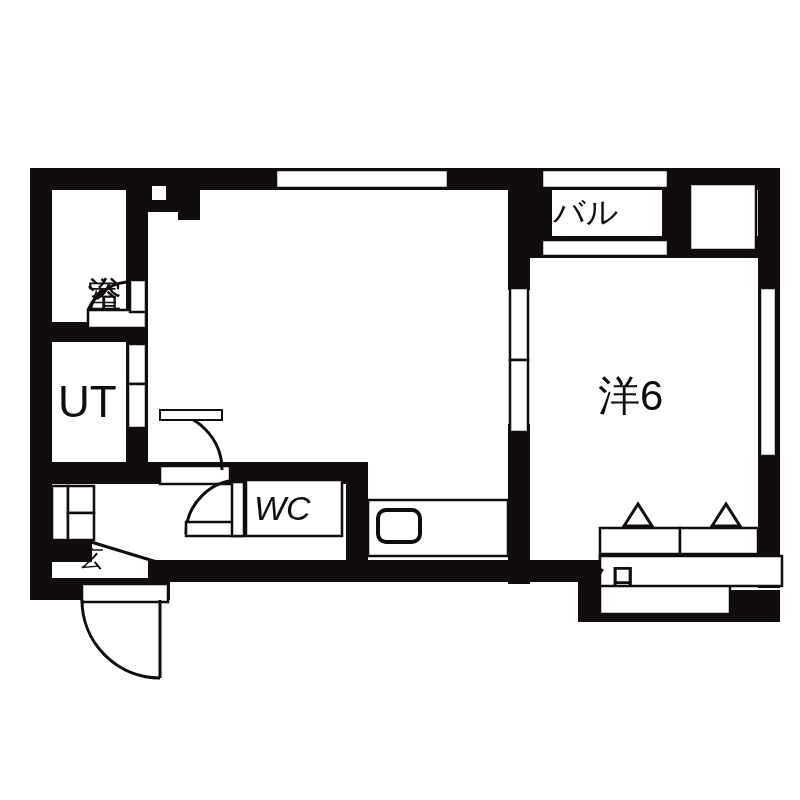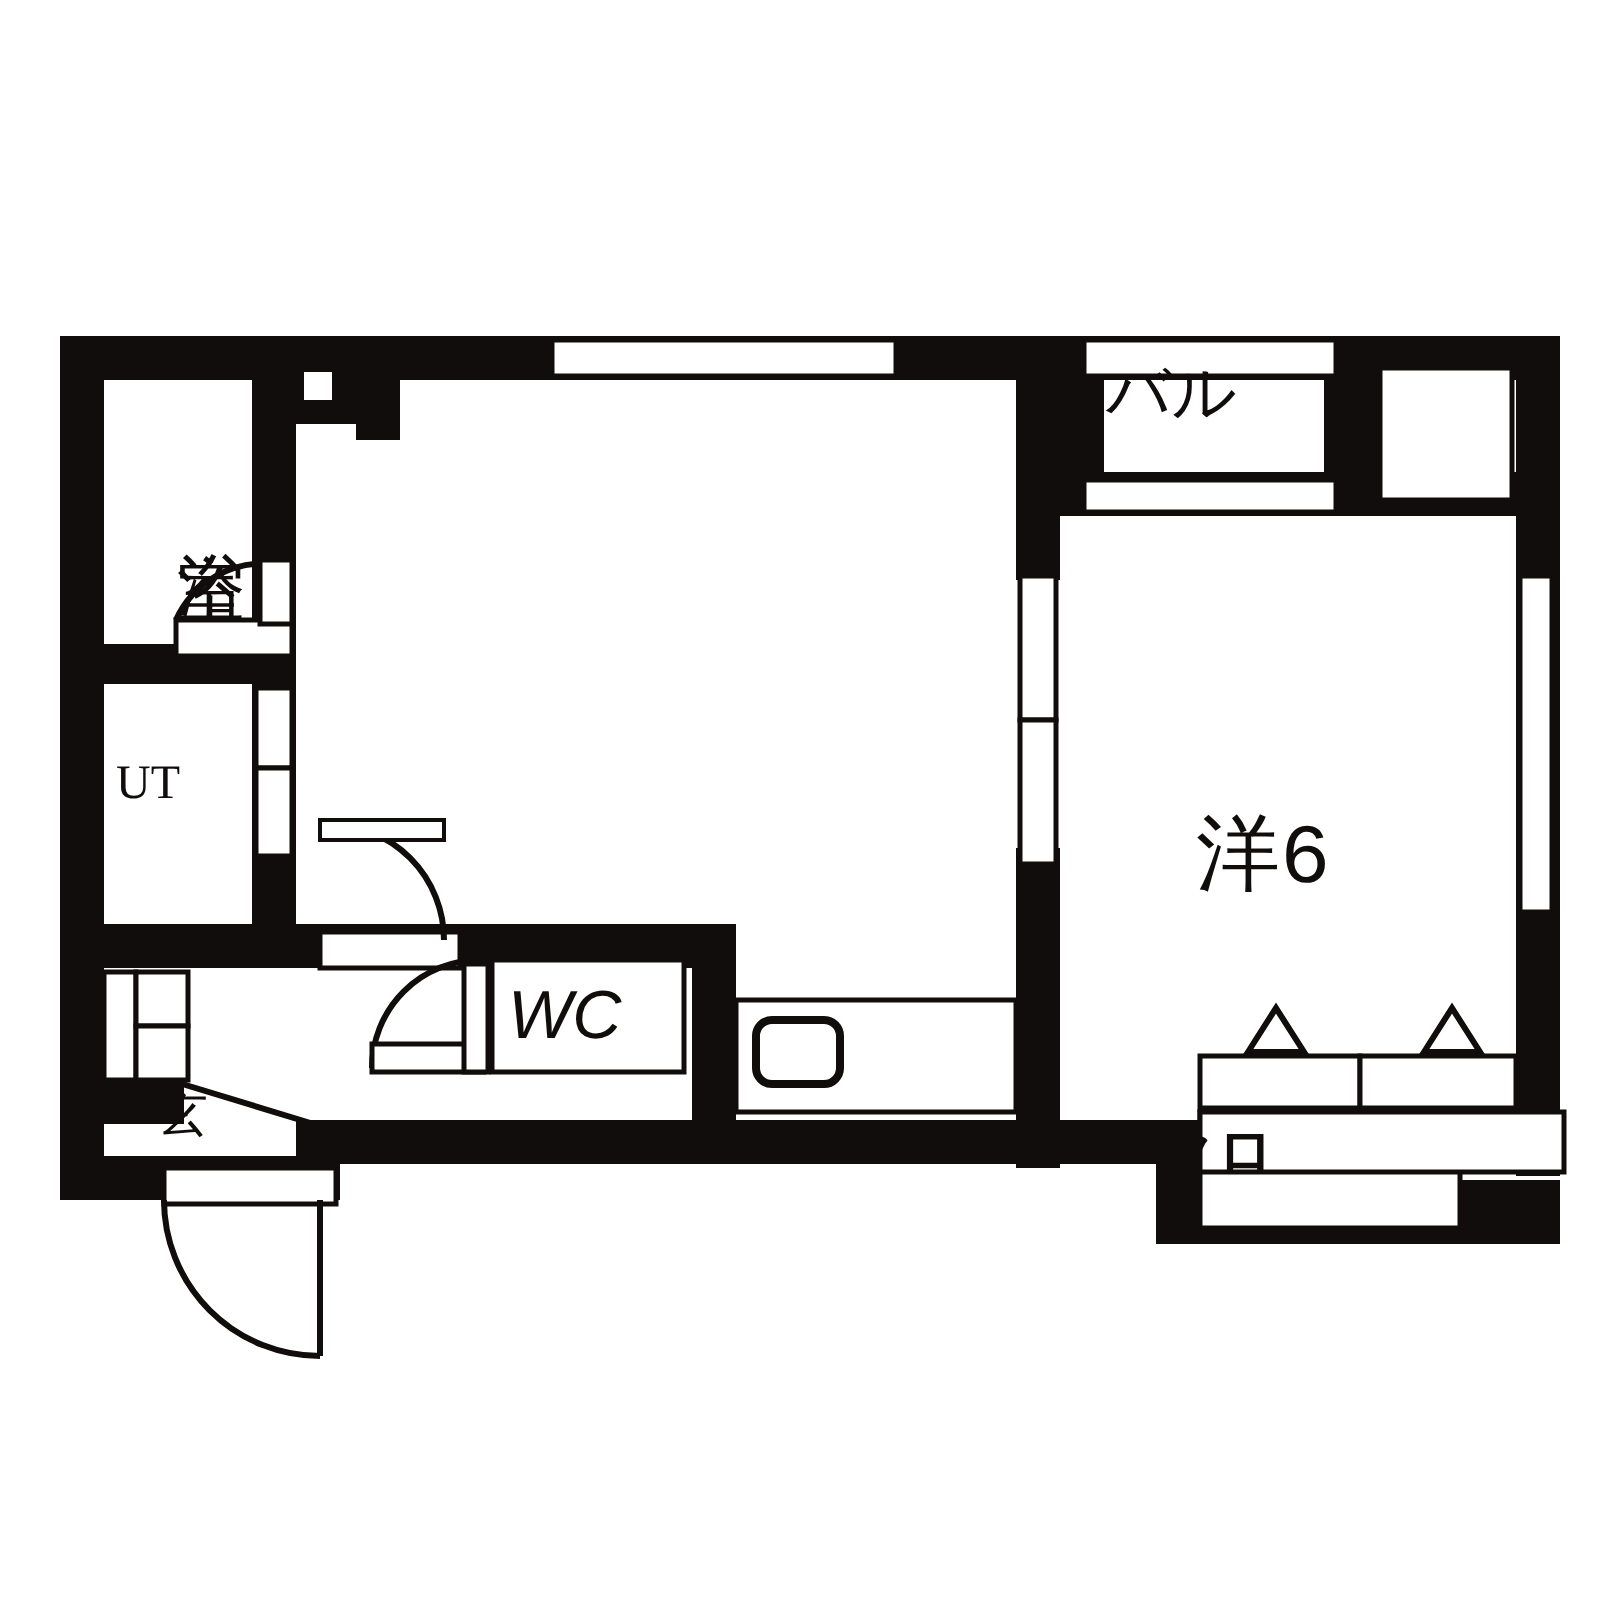--- a/index.html
+++ b/index.html
@@ -26,23 +26,23 @@
     display: block;
   }
   .room-label {
     position: absolute;
     color: #120d0d;
     white-space: nowrap;
     line-height: 1;
     user-select: none;
   }
   .lbl-ldk   { font-size: 46px; letter-spacing: 1px; font-family: "Liberation Sans", sans-serif; }
-  .lbl-yo    { font-size: 42px; letter-spacing: 0px; font-family: Liberation Mono, monospace; margin-top: 34px; }
+  .lbl-yo    { font-size: 42px; letter-spacing: 0px; font-family: Liberation Sans, sans-serif; }
   .lbl-yoku  { font-size: 34px; font-family: "DejaVu Sans", sans-serif; line-height: 1.05; }
-  .lbl-ut    { font-size: 24px; font-family: Liberation Serif, serif; }
+  .lbl-ut    { font-size: 44px; font-family: Liberation Sans, sans-serif; }
   .lbl-wc    { font-size: 34px; font-family: "Liberation Sans", sans-serif; }
   .lbl-baru  { font-size: 32px; font-family: "DejaVu Sans", sans-serif; }
   .lbl-kuro  { font-size: 28px; font-family: "DejaVu Sans", sans-serif; }
   .lbl-gen   { font-size: 26px; font-family: "DejaVu Sans", sans-serif; }
 </style>
 </head>
 <body>
 
 <div id="floorplan-root">
 
@@ -227,19 +227,19 @@
 
 
   <div class="room-label lbl-yo" style="left:598px; top:375px;">洋6</div>
 
   <div class="room-label lbl-yoku" style="left:56px; top:194px; width:66px; text-align:center; writing-mode:vertical-rl; height:110px;">浴室</div>
 
   <div class="room-label lbl-ut" style="left:58px; top:380px;">UT</div>
 
   <div class="room-label lbl-wc" style="left:254px; top:491px;font-style:italic;">WC</div>
 
-  <div class="room-label lbl-baru" style="left:553px; top:180px;">バル</div>
+  <div class="room-label lbl-baru" style="left:553px; top:196px;">バル</div>
 
   <div class="room-label lbl-kuro" style="left:580px; top:562px;font-weight:bold;">クロ</div>
 
   <div class="room-label lbl-gen" style="left:78px; top:544px;">玄</div>
 
 </div>
 
 </body></html>

